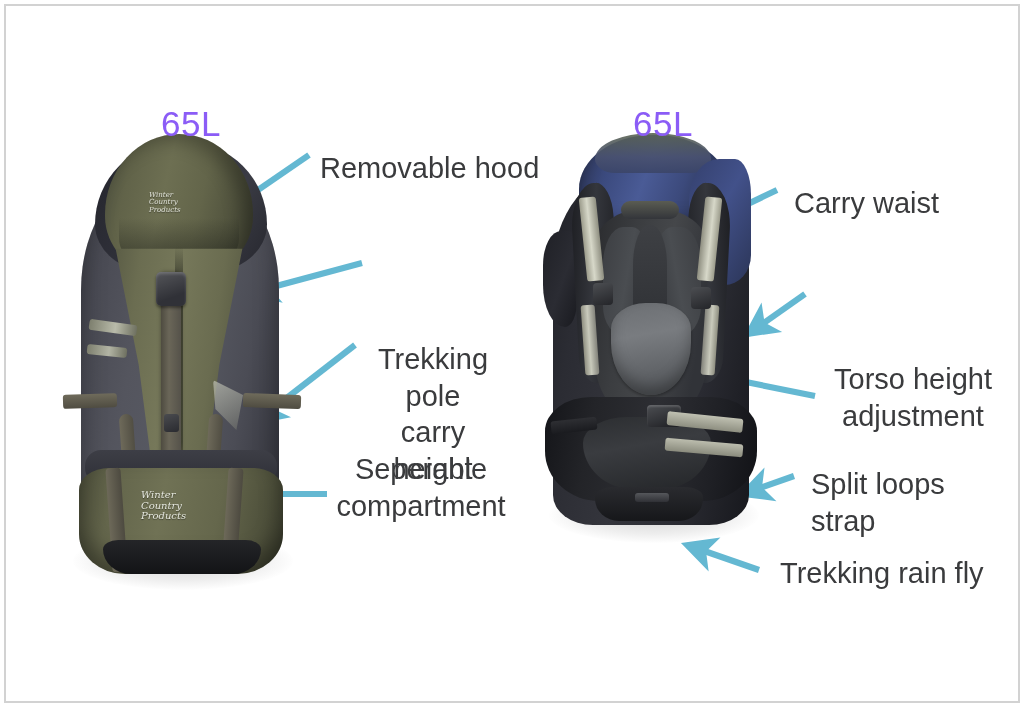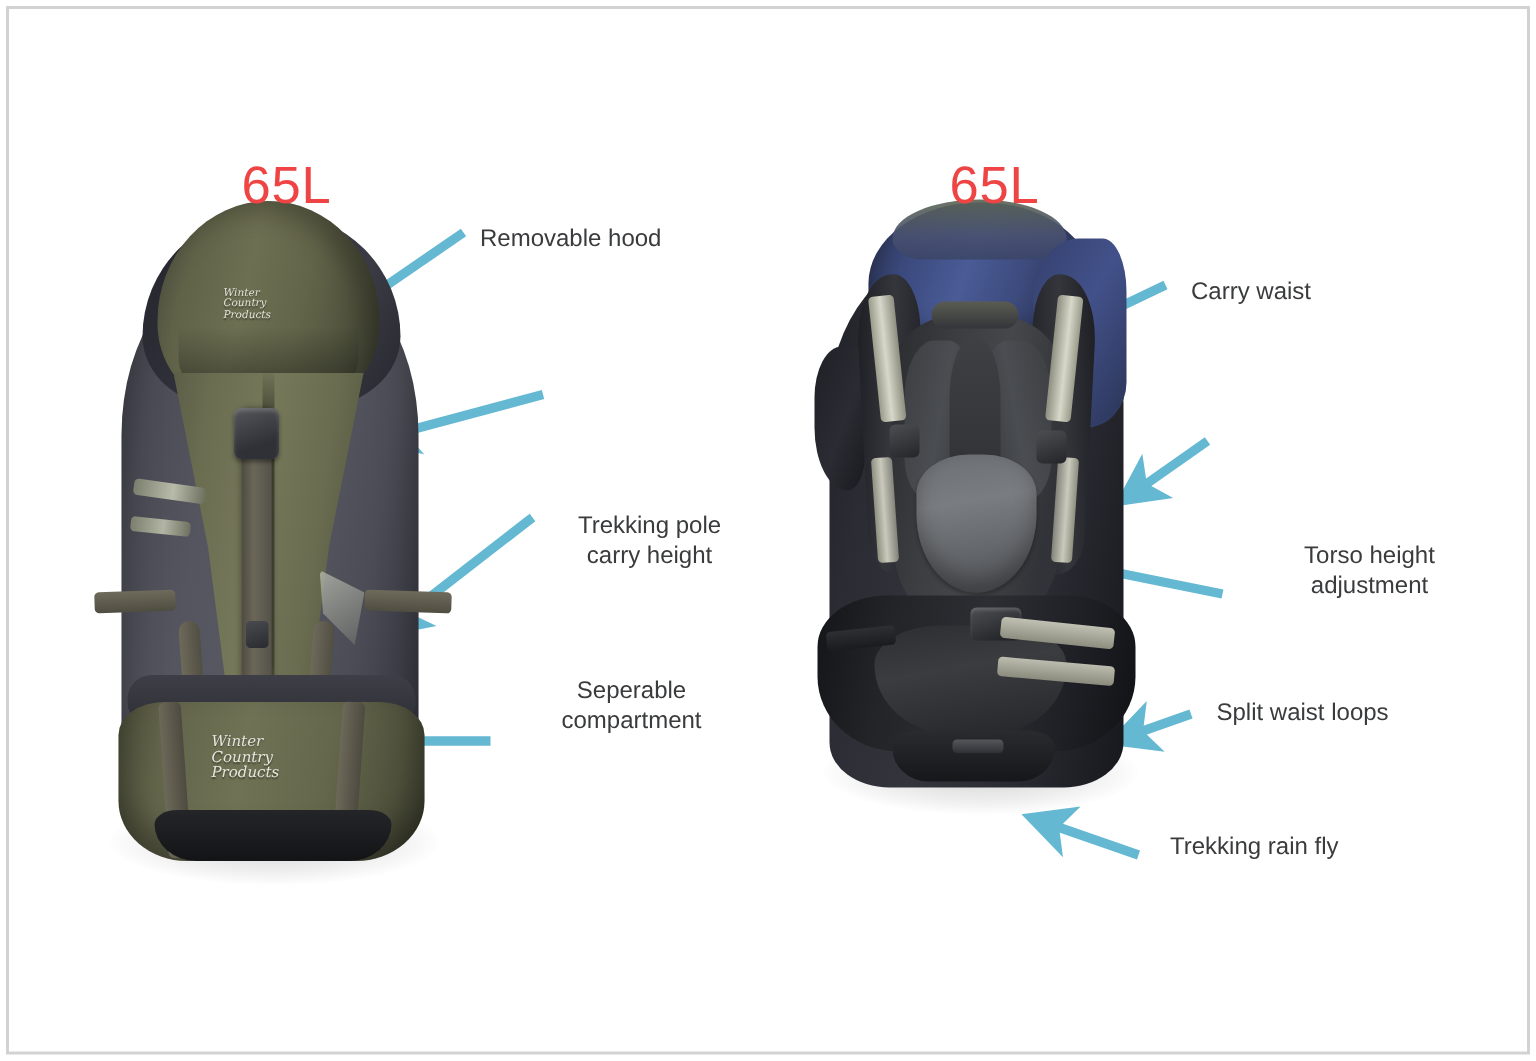--- a/index.html
+++ b/index.html
@@ -38,30 +38,30 @@
     background: #ffffff;
     overflow: hidden;
   }
 
   
   .vol-title {
     position: absolute;
     font-family: "Liberation Sans", sans-serif;
     font-size: 35px;
     font-weight: 300;
-    color: #ef4444;
+    color: #8b5cf6;
     letter-spacing: 0.5px;
     white-space: nowrap;
   }
 
   
   .callout {
     position: absolute;
     font-family: "Liberation Sans", sans-serif;
-    font-size: 16px;
+    font-size: 29px;
     font-weight: 300;
     color: #3a3b3d;
     line-height: 1.26;
     white-space: pre-line;
   }
   .callout.ctr { text-align: center; }
   .callout.lft { text-align: left; }
 
   
   .arrow-layer {
@@ -501,18 +501,18 @@
 
     <div class="callout ctr" style="left:329px; top:444px; width:170px;">Seperable
 compartment</div>
 
     <div class="callout lft" style="left:787px; top:178px;">Carry waist</div>
 
 
     <div class="callout ctr" style="left:824px; top:354px; width:164px;">Torso height
 adjustment</div>
 
-    <div class="callout lft" style="left:804px; top:459px;">Split waist loops</div>
+    <div class="callout lft" style="left:804px; top:459px;">Split loops strap</div>
 
     <div class="callout lft" style="left:773px; top:548px;">Trekking rain fly</div>
 
   </div>
 </div>
 
 </body></html>

